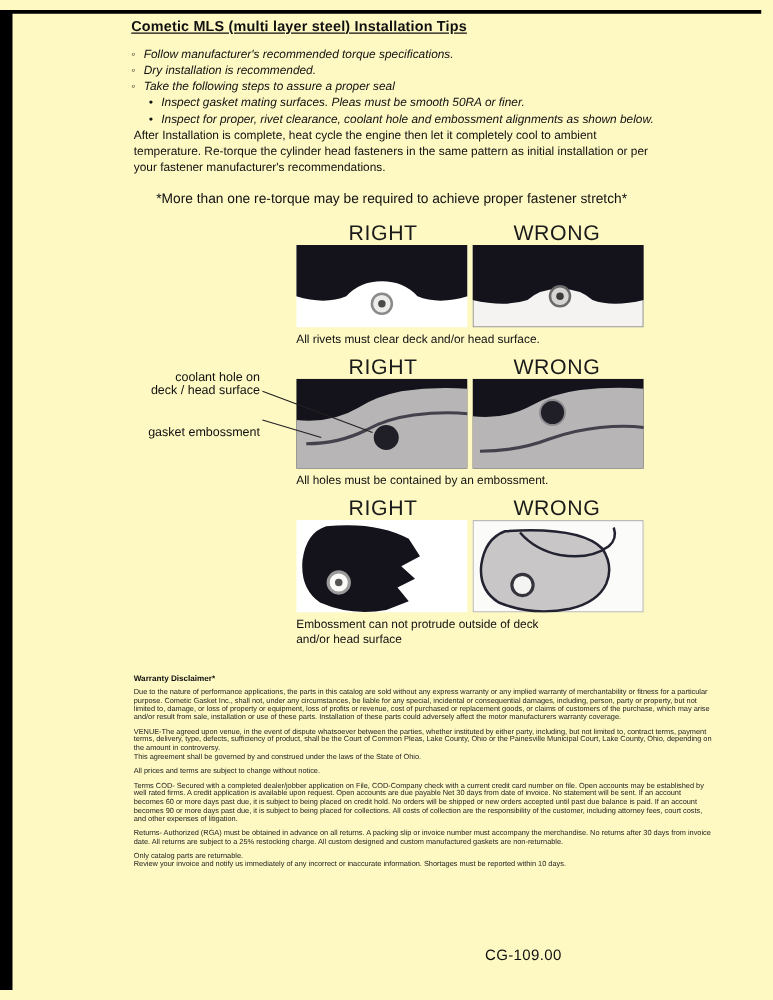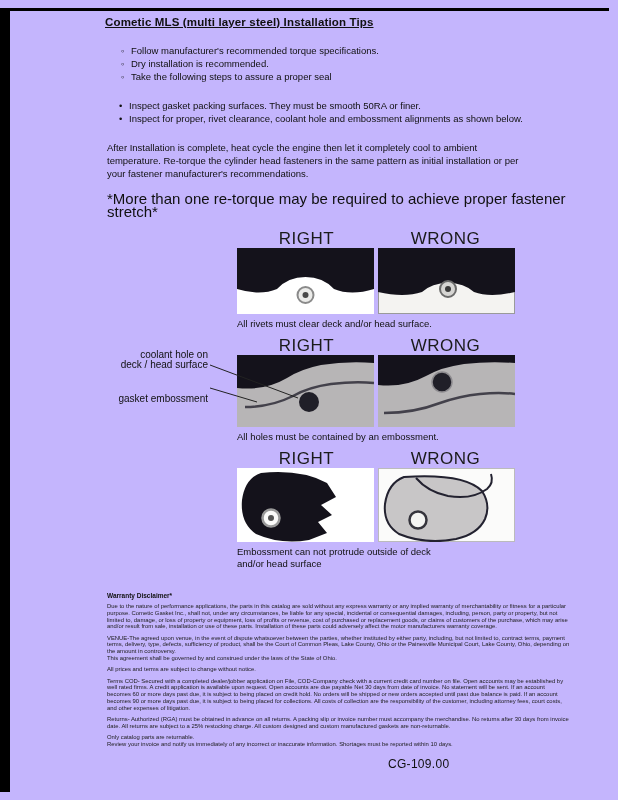--- a/index.html
+++ b/index.html
@@ -1,45 +1,45 @@
 <!DOCTYPE html>
 <html><head>
 <meta charset="utf-8">
 <style>
   html, body { margin: 0; padding: 0; background: #9a9a9a; }
   .page {
     position: relative;
     width: 618px;
     height: 800px;
     margin: 0 auto;
-    background: #c4b5fd;
+    background: #fef9c3;
     overflow: hidden;
     font-family: "Liberation Sans", sans-serif;
     color: #101010;
   }
   .border-top { position: absolute; left: 8px; top: 8px; width: 601px; height: 3px; background: #000; }
   .border-left { position: absolute; left: 0; top: 8px; width: 10px; height: 784px; background: #000; }
 
   .content { position: absolute; left: 105px; top: 16px; width: 468px; }
 
   .title {
     font-size: 11.5px; font-weight: bold; text-decoration: underline;
     margin: 0 0 9px 0; letter-spacing: .15px;
   }
 
-  ul.tips, ul.subtips { list-style: none; margin: 16px; padding: 0; font-size: 9.5px; line-height: 13px; }
+  ul.tips, ul.subtips { list-style: none; margin: 0; padding: 0; font-size: 9.5px; line-height: 13px; font-style: italic; }
   ul.tips li { position: relative; padding-left: 10px; }
   ul.tips li::before { content: "◦"; position: absolute; left: 0; top: 0; }
   ul.subtips { margin-left: 14px; }
   ul.subtips li { position: relative; padding-left: 10px; }
   ul.subtips li::before { content: "•"; position: absolute; left: 0; top: 0; }
 
   .diesel-heading { font-size: 10.5px; font-weight: bold; margin: 12px 0 8px 2px; }
   .para { font-size: 9.5px; line-height: 13px; width: 414px; margin: 0 0 10px 2px; }
-  .note { font-size: 15px; line-height: 13px; margin: 12px 0 0 2px; }
+  .note { font-size: 11px; line-height: 13px; margin: 12px 0 0 20px; }
 
   .diagrams { margin: 13px 0 0 132px; width: 280px; }
   .diag-row { position: relative; margin-bottom: 8px; }
   .diag-labels { display: flex; font-size: 17px; line-height: 15px; margin-bottom: 2px; color: #1a1a1a; }
   .diag-labels span { width: 139px; text-align: center; letter-spacing: .5px; }
   .diag-images { display: flex; gap: 4px; }
   .diag-images svg { display: block; }
   .diag-caption { font-size: 9.5px; line-height: 12px; margin-top: 4px; white-space: pre-line; }
 
   .callouts {
@@ -66,21 +66,21 @@
   <div class="content">
 
     <h1 class="title">Cometic MLS (multi layer steel) Installation Tips</h1>
 
     <ul class="tips">
       <li><span>Follow manufacturer's recommended torque specifications.</span></li>
       <li><span>Dry installation is recommended.</span></li>
       <li><span>Take the following steps to assure a proper seal</span></li>
     </ul>
     <ul class="subtips">
-      <li><span>Inspect gasket packing surfaces.  They must be smooth 50RA or finer.</span></li>
+      <li><span>Inspect gasket mating surfaces.  Pleas must be smooth 50RA or finer.</span></li>
       <li><span>Inspect for proper, rivet clearance, coolant hole and embossment alignments as shown below.</span></li>
     </ul>
 
     <p class="para">After Installation is complete, heat cycle the engine then let it completely cool to ambient temperature. Re-torque the cylinder head fasteners in the same pattern as initial installation or per your fastener manufacturer's recommendations.</p>
     <p class="note">*More than one re-torque may be required to achieve proper fastener stretch*</p>
 
     <div class="diagrams">
 
       <div class="diag-row">
         <div class="diag-labels">

